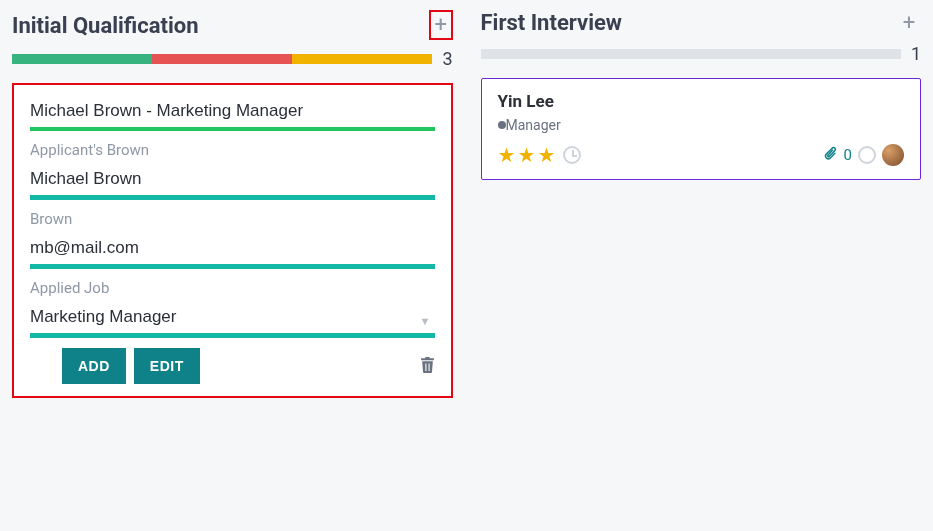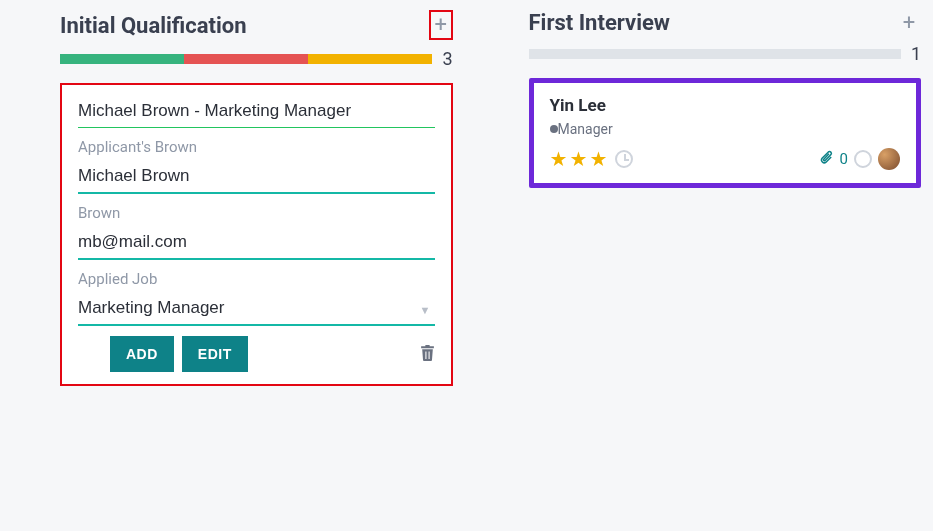--- a/index.html
+++ b/index.html
@@ -8,21 +8,20 @@
   background: #f6f7f9;
   padding: 10px 12px;
   width: 933px;
 }
 .board {
   display: flex;
   gap: 28px;
 }
 .column {
   width: 524px;
-  margin-left: 48px;
 }
 .col-header {
   display: flex;
   justify-content: space-between;
   align-items: center;
   margin-bottom: 8px;
 }
 .col-title {
   font-size: 22px;
   font-weight: 700;
@@ -71,28 +70,28 @@
 .form-group { margin-bottom: 10px; }
 .form-label {
   font-size: 15px;
   color: #8f98a7;
   margin-bottom: 6px;
   display: block;
 }
 .form-input {
   width: 100%;
   border: none;
-  border-bottom: 2px solid #14b8a6;
+  border-bottom: 5px solid #14b8a6;
   font-size: 17px;
   color: #2b2f38;
   padding: 4px 0 6px;
   outline: none;
   background: transparent;
 }
-.form-input.strong { border-bottom: 1px solid #22c55e; }
+.form-input.strong { border-bottom: 4px solid #22c55e; }
 .select-wrap { position: relative; }
 .select-caret {
   position: absolute;
   right: 4px;
   top: 50%;
   transform: translateY(-50%);
   color: #b8bec8;
   font-size: 11px;
 }
 .form-actions {
@@ -113,21 +112,21 @@
   cursor: pointer;
 }
 .trash-icon {
   color: #6a7180;
   font-size: 17px;
   cursor: pointer;
 }
 
 .card {
   background: #fff;
-  border: 5px solid #6d28d9;
+  border: 1px solid #6d28d9;
   border-radius: 2px;
   padding: 12px 16px;
 }
 .card-title {
   font-size: 17px;
   font-weight: 700;
   color: #2b2f38;
   margin-bottom: 6px;
 }
 .card-sub {

